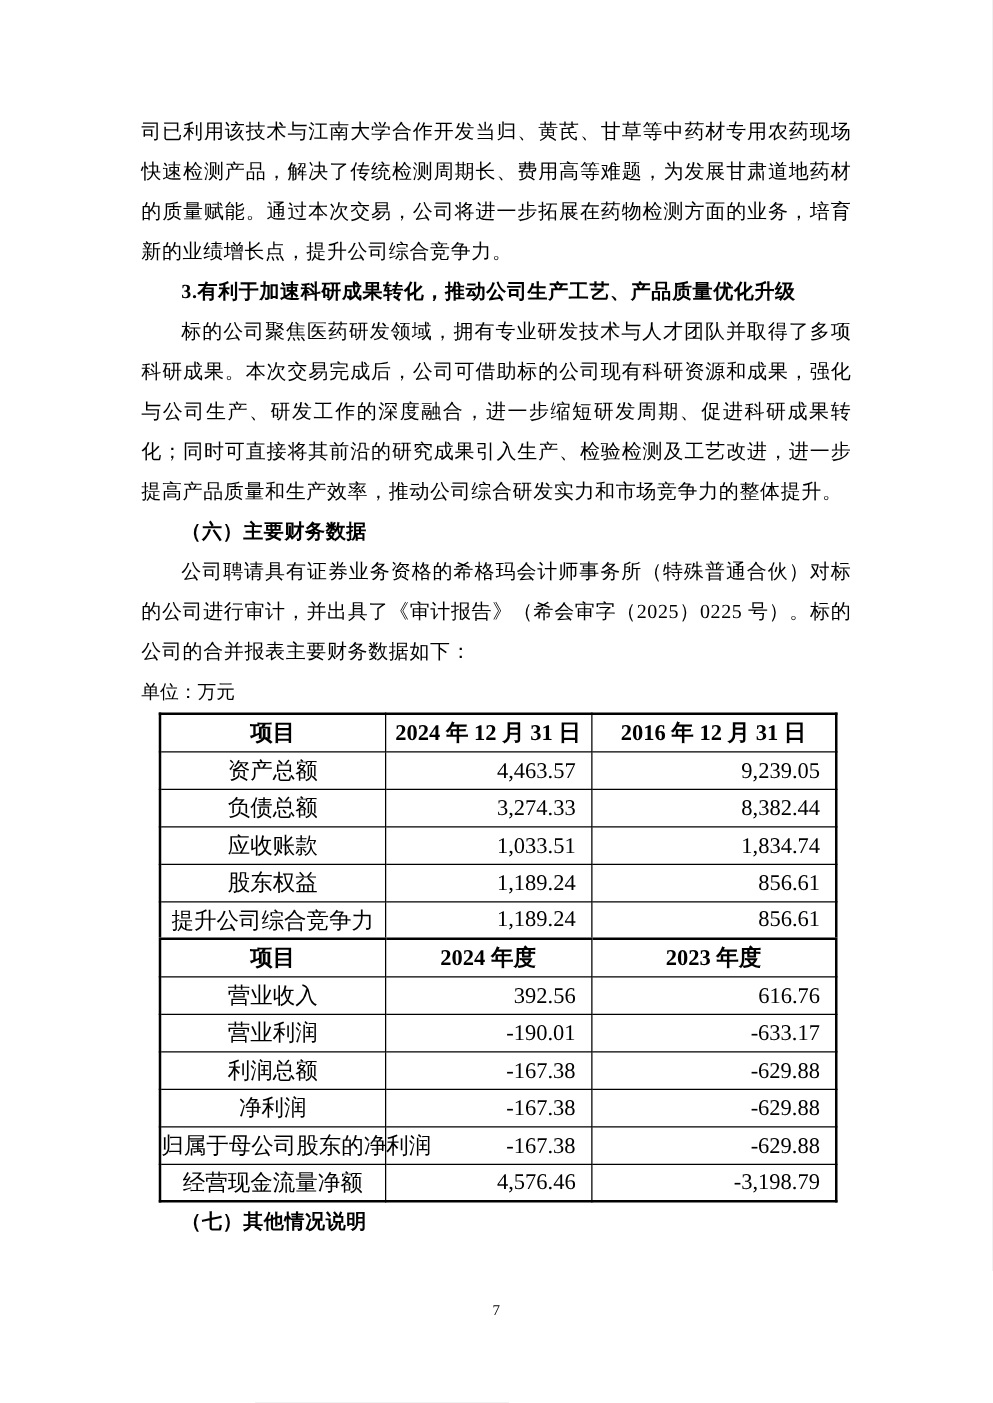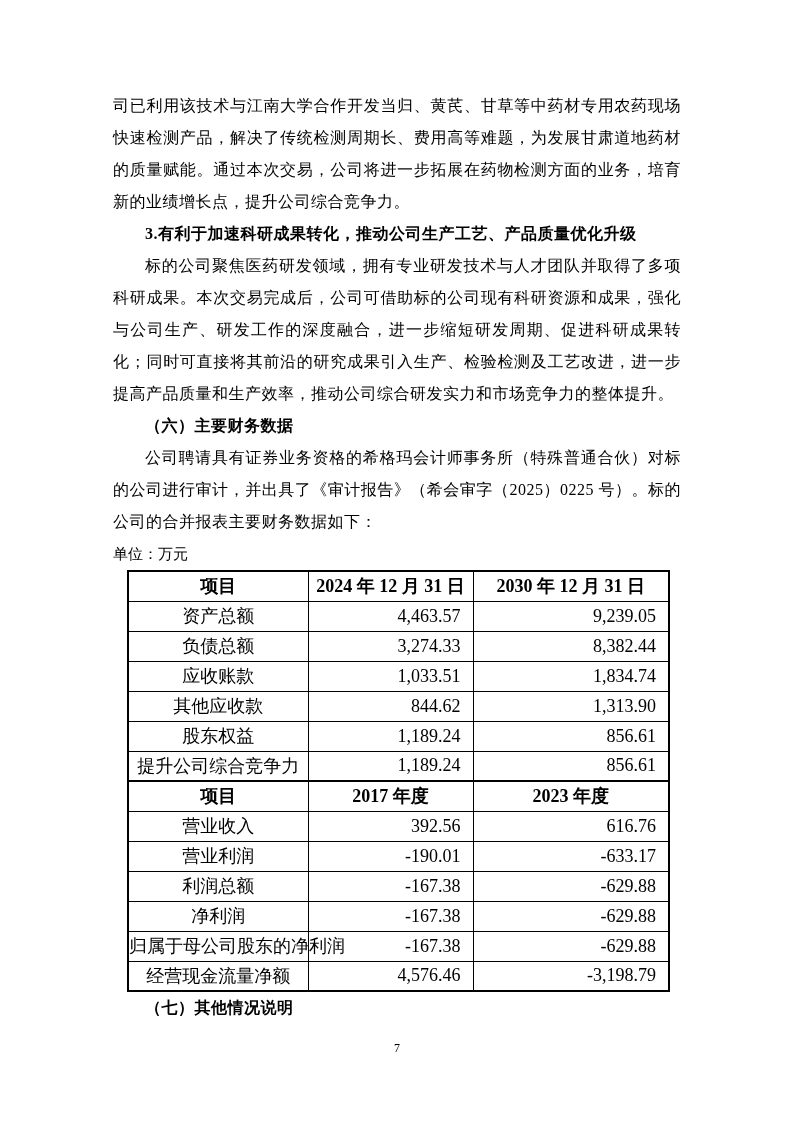--- a/index.html
+++ b/index.html
@@ -63,55 +63,50 @@
     <table class="fin">
       <colgroup>
           <col class="c0">
           <col class="c1">
           <col class="c2">
         </colgroup>
       <tbody>
         <tr class="hdr">
           <td>项目</td>
           <td>2024 年 12 月 31 日</td>
-          <td>2030 年 12 月 31 日</td>
+          <td>2016 年 12 月 31 日</td>
         </tr>
         <tr>
           <td class="item">资产总额</td>
           <td class="num">4,463.57</td>
           <td class="num">9,239.05</td>
         </tr>
         <tr>
           <td class="item">负债总额</td>
           <td class="num">3,274.33</td>
           <td class="num">8,382.44</td>
         </tr>
         <tr>
           <td class="item">应收账款</td>
           <td class="num">1,033.51</td>
           <td class="num">1,834.74</td>
         </tr>
         <tr>
-          <td class="item">其他应收款</td>
-          <td class="num">844.62</td>
-          <td class="num">1,313.90</td>
-        </tr>
-        <tr>
           <td class="item">股东权益</td>
           <td class="num">1,189.24</td>
           <td class="num">856.61</td>
         </tr>
         <tr>
           <td class="item">提升公司综合竞争力</td>
           <td class="num">1,189.24</td>
           <td class="num">856.61</td>
         </tr>
         <tr class="hdr thick">
           <td>项目</td>
-          <td>2017 年度</td>
+          <td>2024 年度</td>
           <td>2023 年度</td>
         </tr>
         <tr>
           <td class="item">营业收入</td>
           <td class="num">392.56</td>
           <td class="num">616.76</td>
         </tr>
         <tr>
           <td class="item">营业利润</td>
           <td class="num">-190.01</td>

